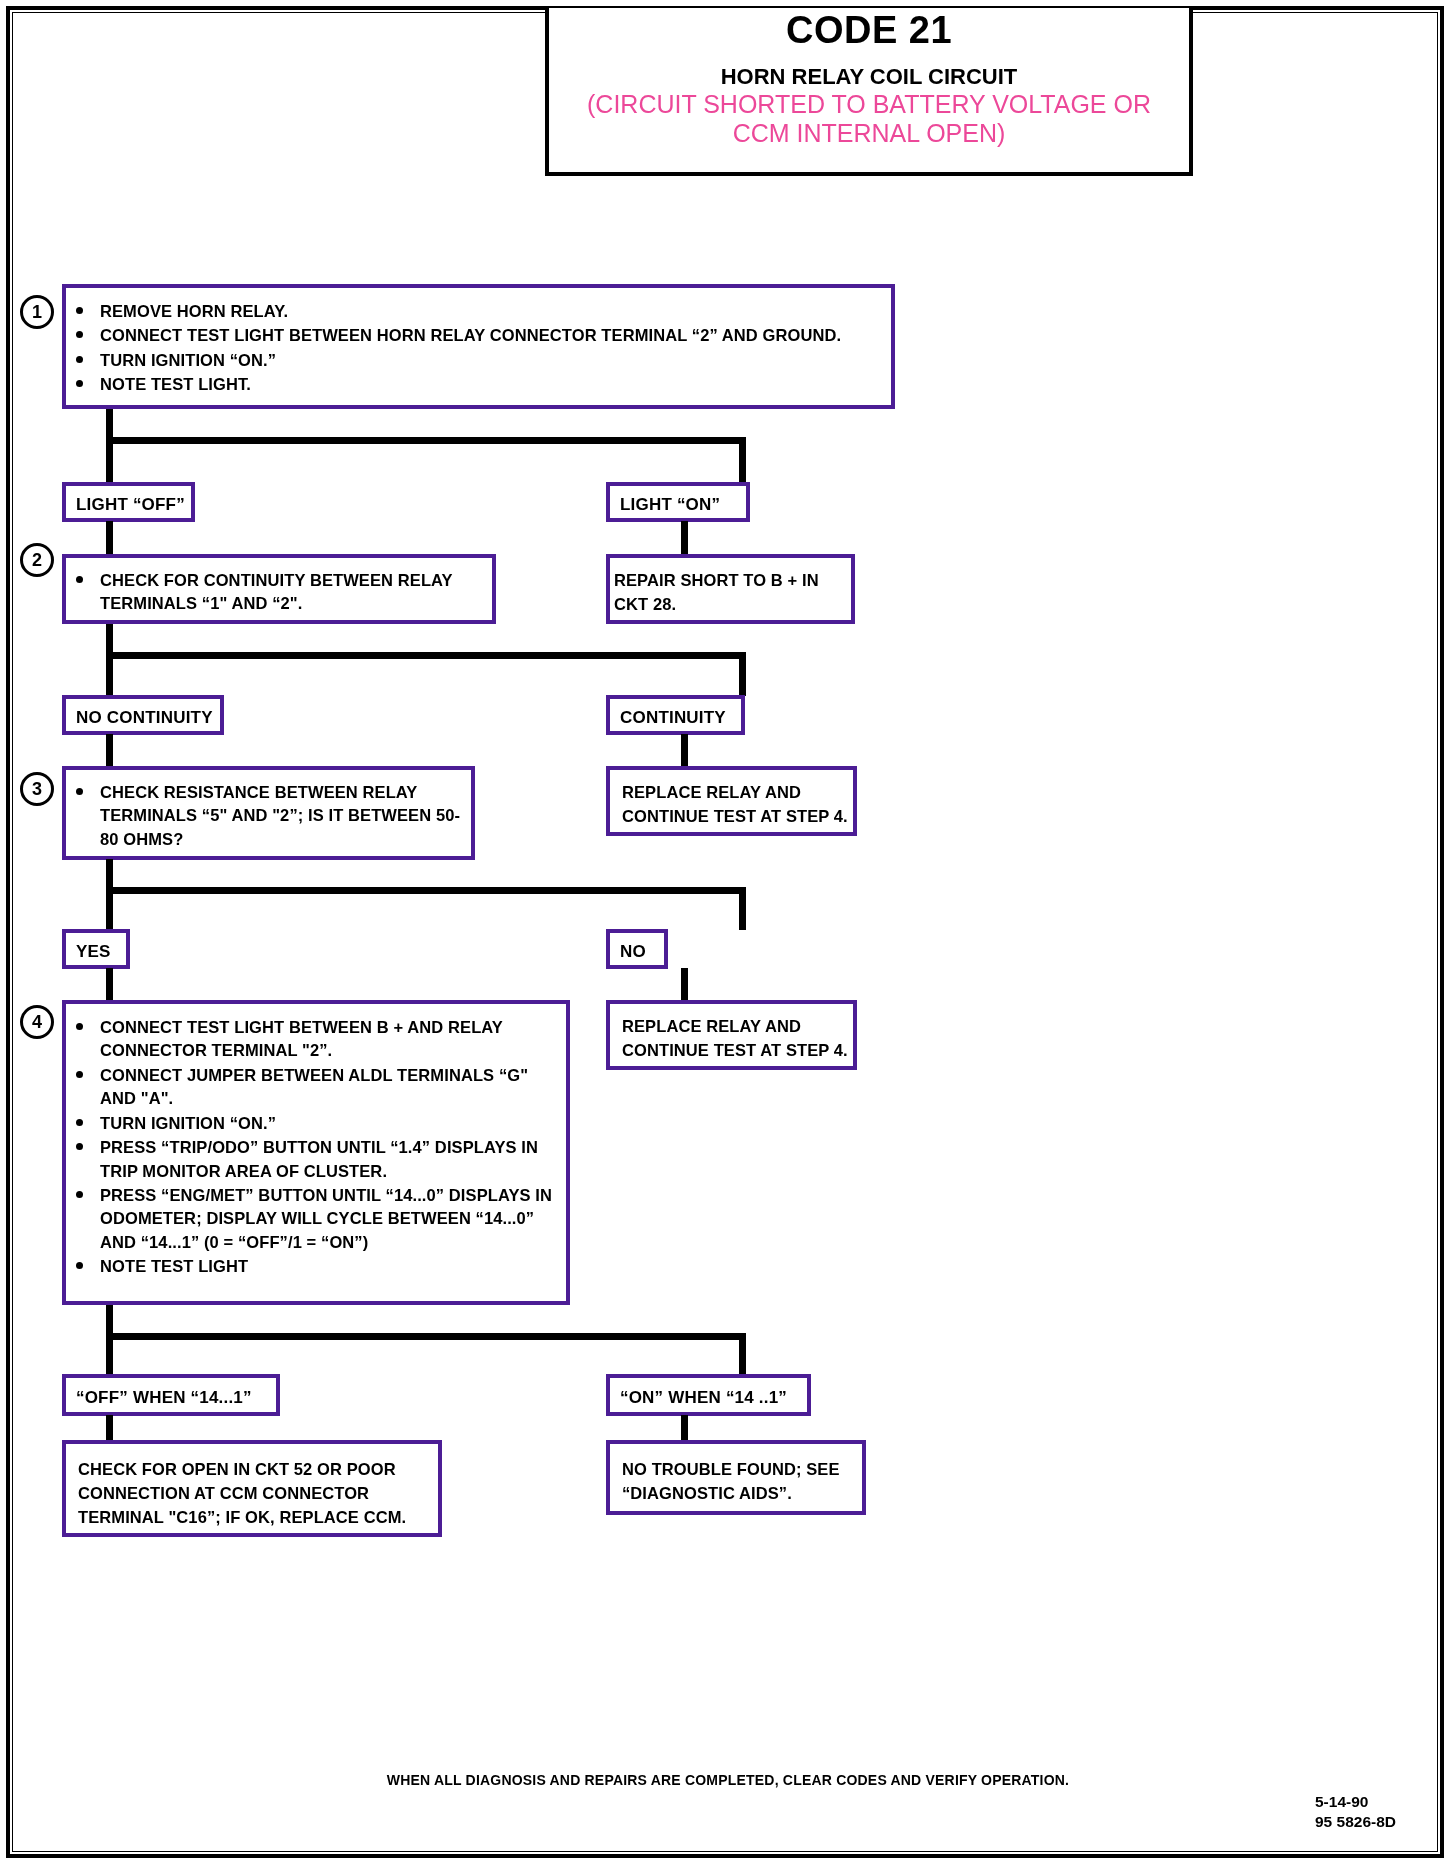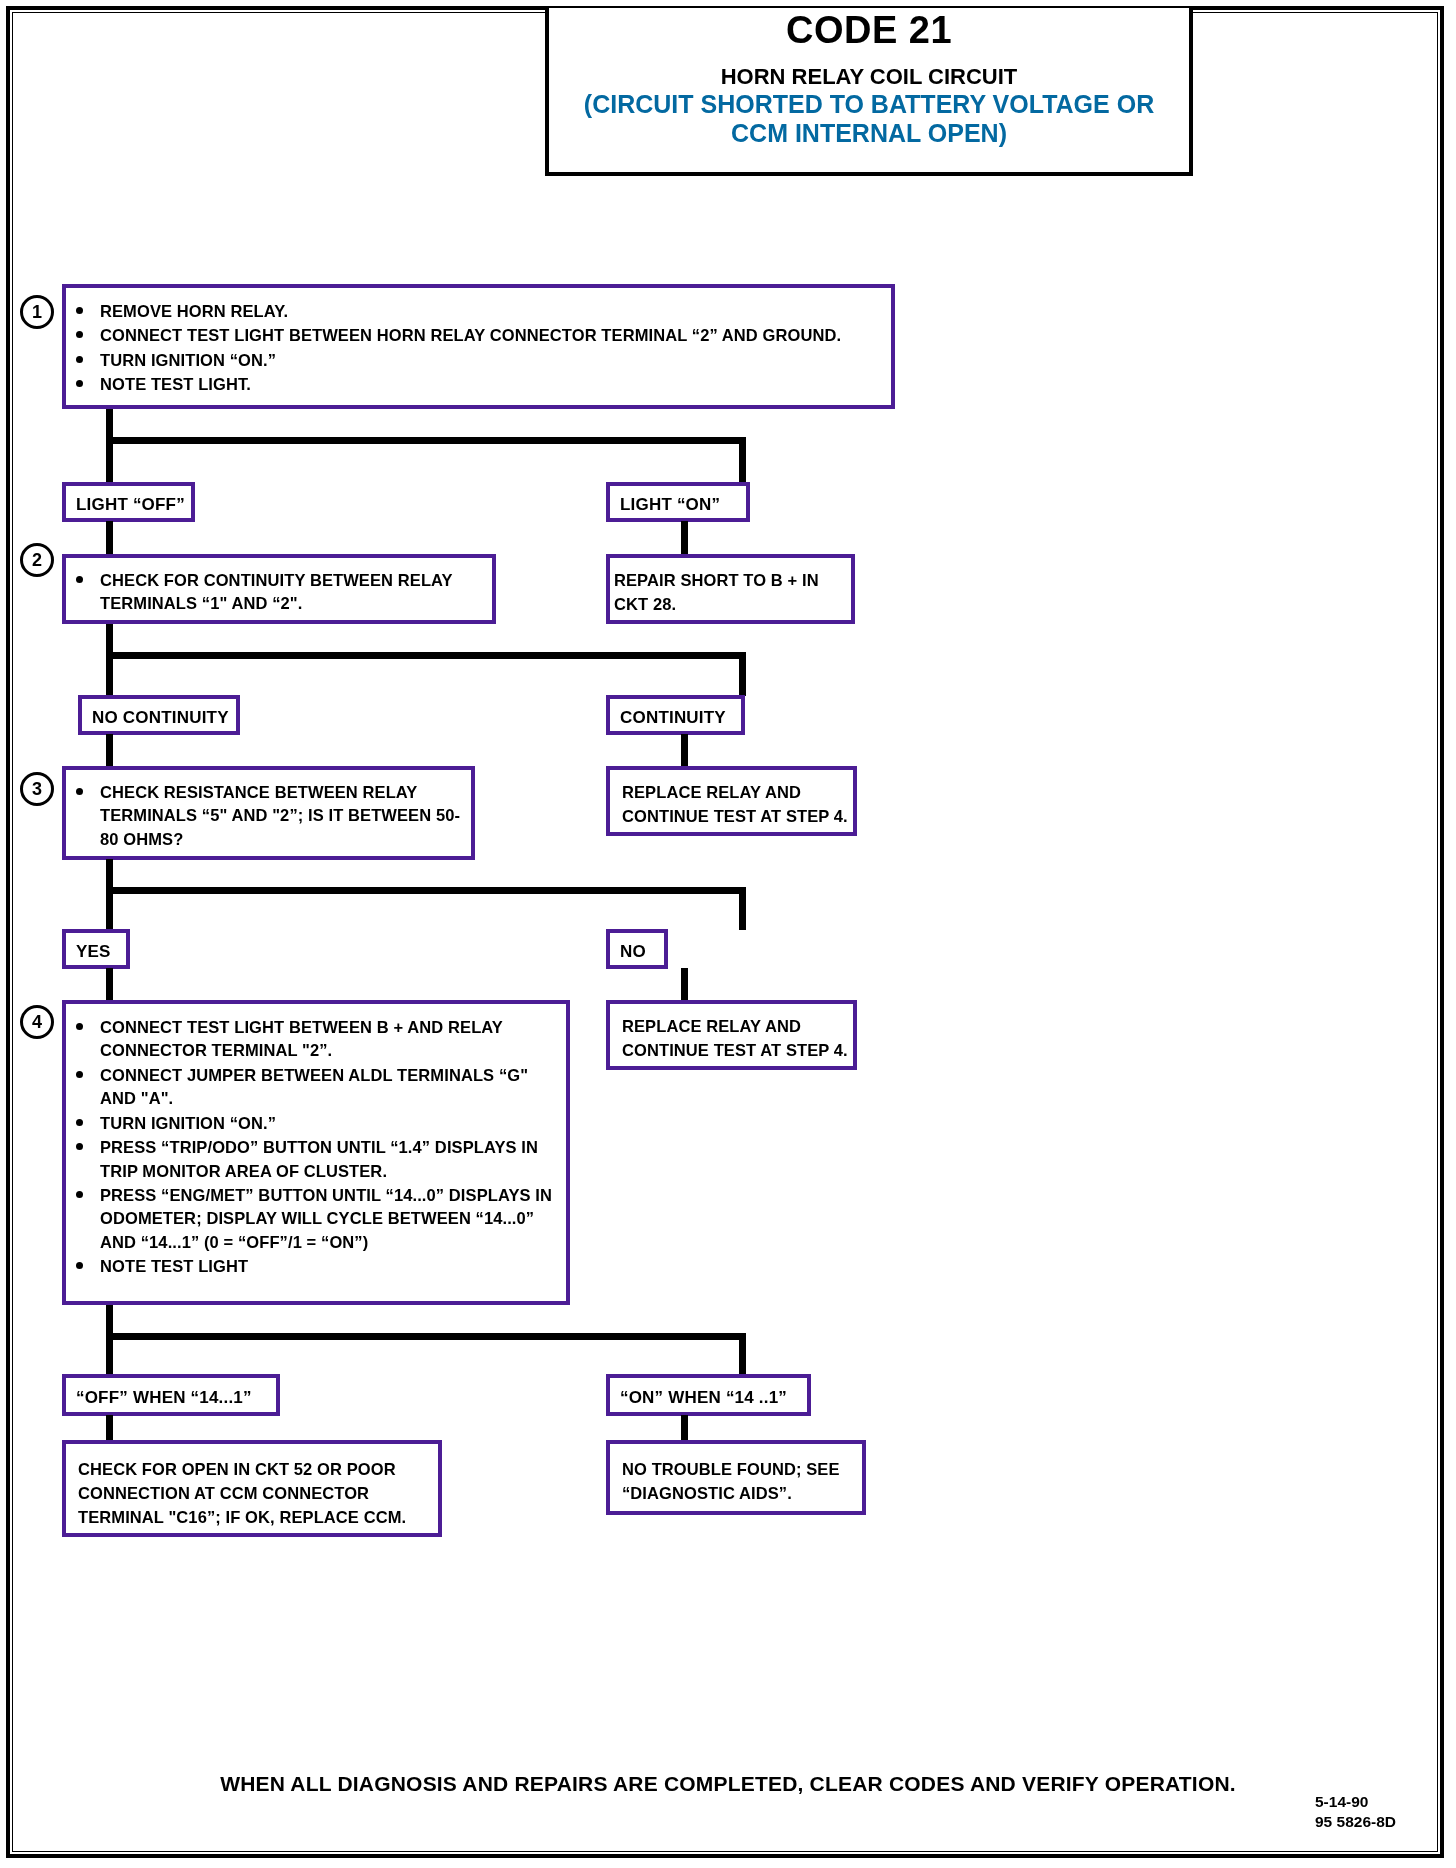--- a/index.html
+++ b/index.html
@@ -61,23 +61,23 @@
   }
   .subtitle {
     font-size: 22px;
     font-weight: bold;
     line-height: 1.18;
     margin-top: 12px;
     color: #000;
   }
   .subtitle-2 {
     font-size: 25px;
-    font-weight: bold;
+    font-weight: normal;
     line-height: 1.18;
-    color: #0369a1;
+    color: #ec4899;
   }
 
   
   .fbox {
     position: absolute;
     border: 4px solid #4c1d95;
     background: #fff;
     box-sizing: border-box;
     color: #000;
   }
@@ -145,21 +145,21 @@
     height: 7px;
   }
 
   
   .footer-note {
     position: absolute;
     left: 0;
     top: 1772px;
     width: 1456px;
     text-align: center;
-    font-size: 21px;
+    font-size: 14px;
     font-weight: bold;
     letter-spacing: 0.2px;
     color: #000;
   }
   .footer-date {
     position: absolute;
     right: 60px;
     top: 1792px;
     text-align: left;
     font-size: 15.5px;
@@ -217,21 +217,21 @@
 
   <div class="fbox" style="left:606px; top:554px; width:249px; height:70px; padding:11px 0 0 4px;">
     <div class="plain-text">REPAIR SHORT TO B + IN CKT 28.</div>
   </div>
 
   <div class="vline" style="left:106px; top:624px; height:32px;"></div>
   <div class="hline" style="left:106px; top:652px; width:640px;"></div>
   <div class="vline" style="left:739px; top:652px; height:44px;"></div>
   <div class="vline" style="left:106px; top:652px; height:44px;"></div>
 
-  <div class="fbox" style="left:78px; top:695px; width:162px; height:40px; padding:9px 0 0 10px;">
+  <div class="fbox" style="left:62px; top:695px; width:162px; height:40px; padding:9px 0 0 10px;">
     <span class="label-text">NO CONTINUITY</span>
   </div>
   <div class="fbox" style="left:606px; top:695px; width:139px; height:40px; padding:9px 0 0 10px;">
     <span class="label-text">CONTINUITY</span>
   </div>
 
   <div class="vline" style="left:106px; top:734px; height:34px;"></div>
   <div class="vline" style="left:681px; top:734px; height:34px;"></div>
 
   <div class="step-circle" style="left:20px; top:772px;">3</div>

